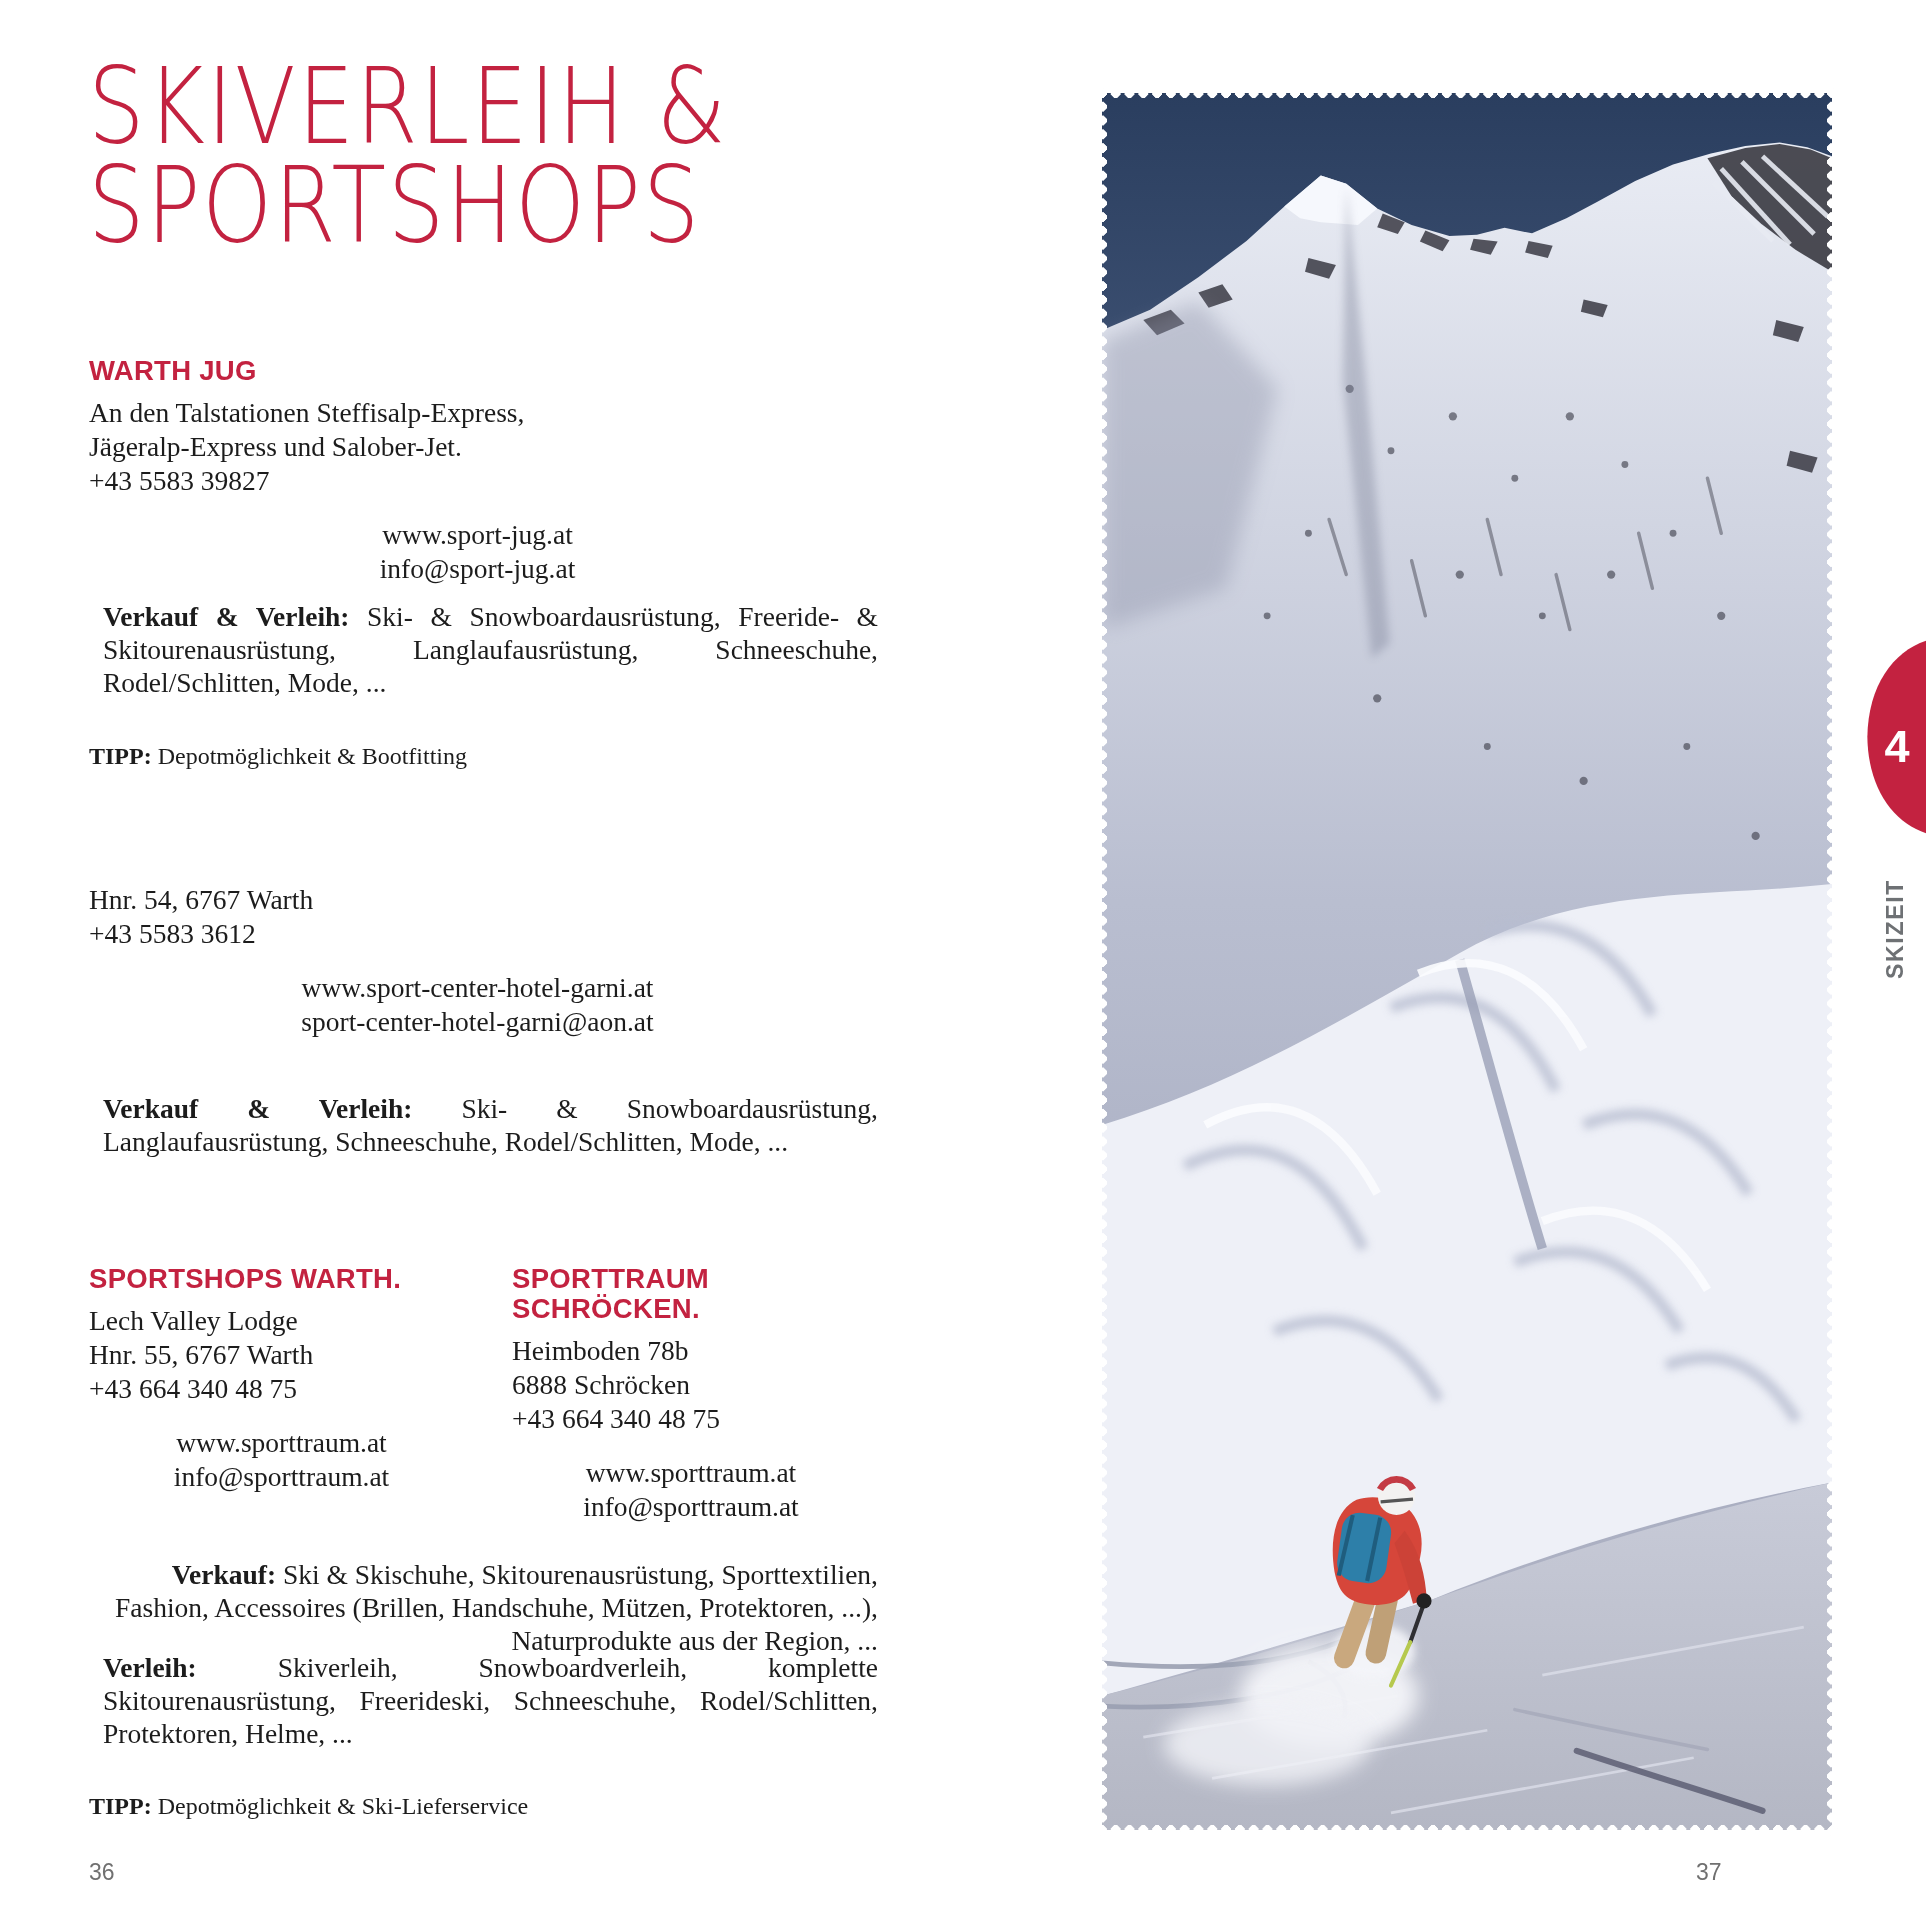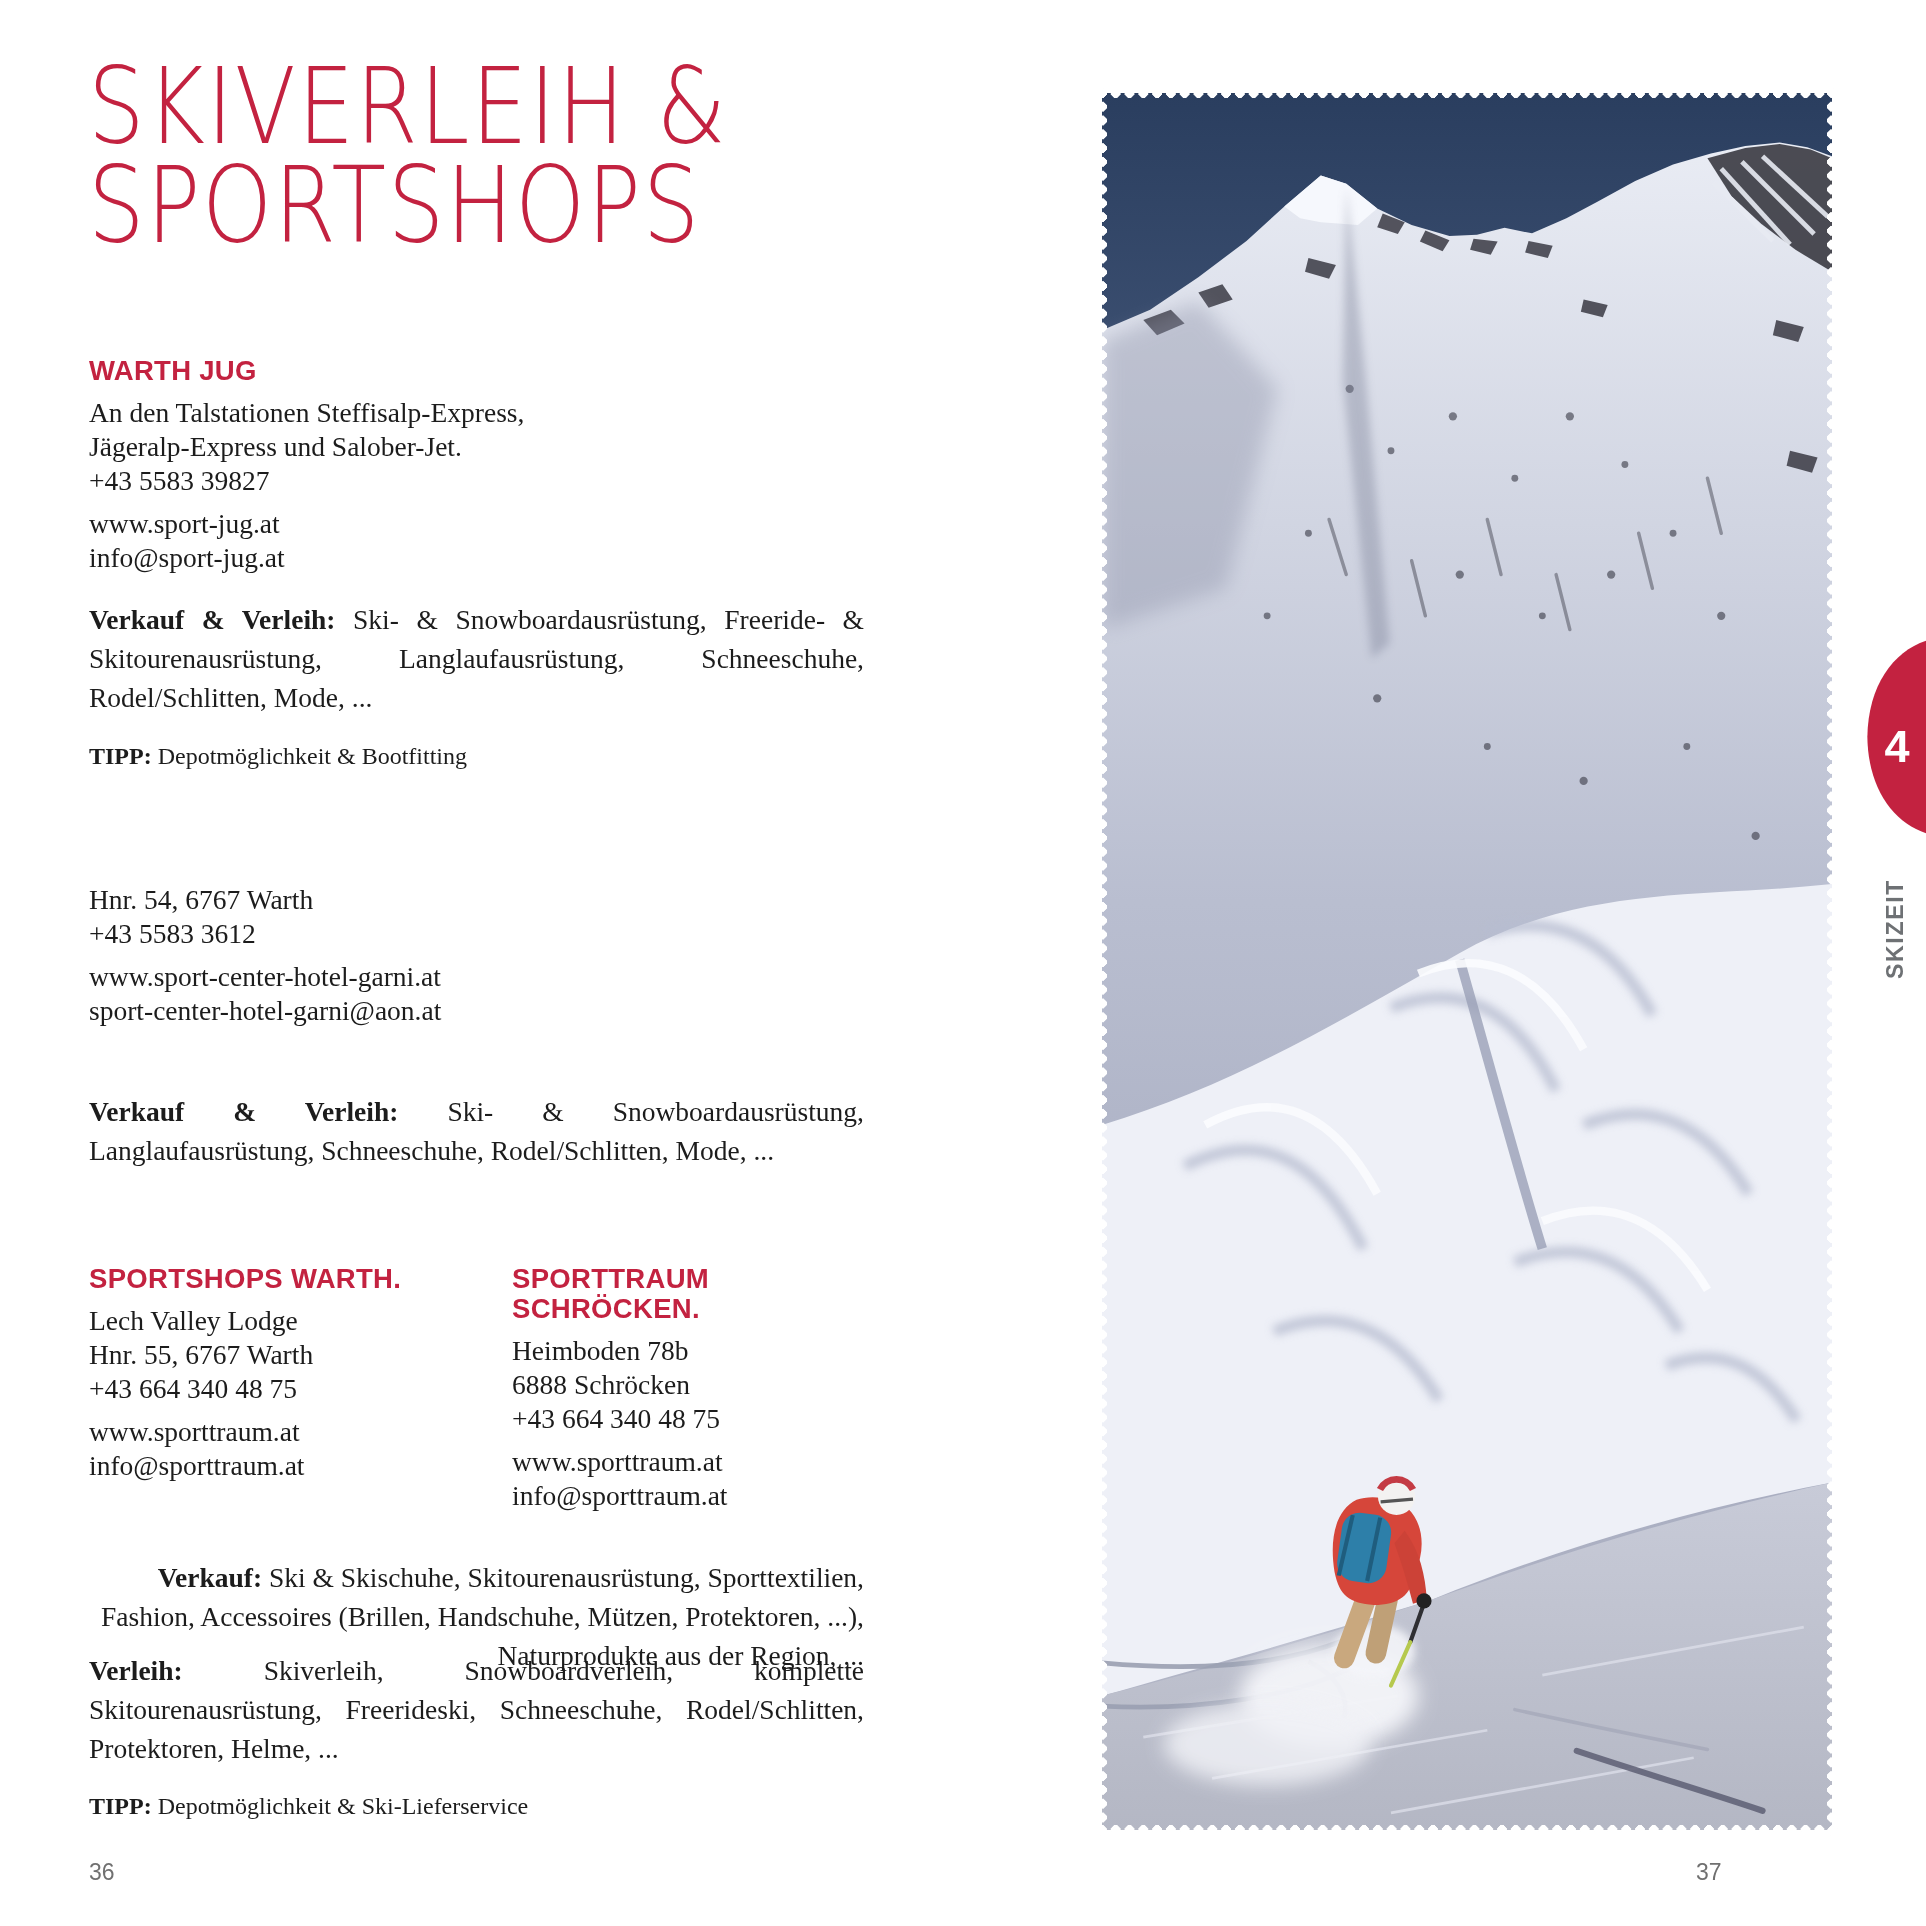--- a/index.html
+++ b/index.html
@@ -22,24 +22,24 @@
     transform:scaleX(0.85);transform-origin:left top;
   }
   .title span{display:block;}
   
   .biz{position:absolute;left:89px;width:777px;}
   .sec-h{
     margin:0 0 9.6px 0;font-family:"Liberation Sans",sans-serif;font-weight:700;
     font-size:27.5px;line-height:30px;color:var(--red);letter-spacing:0.3px;
   }
   .line{margin:0;font-size:27.5px;line-height:34px;}
-  .webgroup{margin-top:9px;}
+  .webgroup{margin-top:20px;text-align:center;}
   .para{
-    position:absolute;left:89px;width:775px;margin:0;
-    font-size:27.5px;line-height:39px;text-align:justify;
+    position:absolute;left:103px;width:775px;margin:0;
+    font-size:27.5px;line-height:33px;text-align:justify;
   }
   .para.ragged{text-align:right;margin-top:45px;}
   .tip{position:absolute;left:89px;margin:0;font-size:24px;line-height:34px;}
   .lead{font-weight:700;}
   .lead::after{content:"\00a0";}
   .col2{left:512px;width:358px;}
   .col1{width:385px;}
   
   .pagenum{
     position:absolute;top:1859px;font-family:"Liberation Sans",sans-serif;

